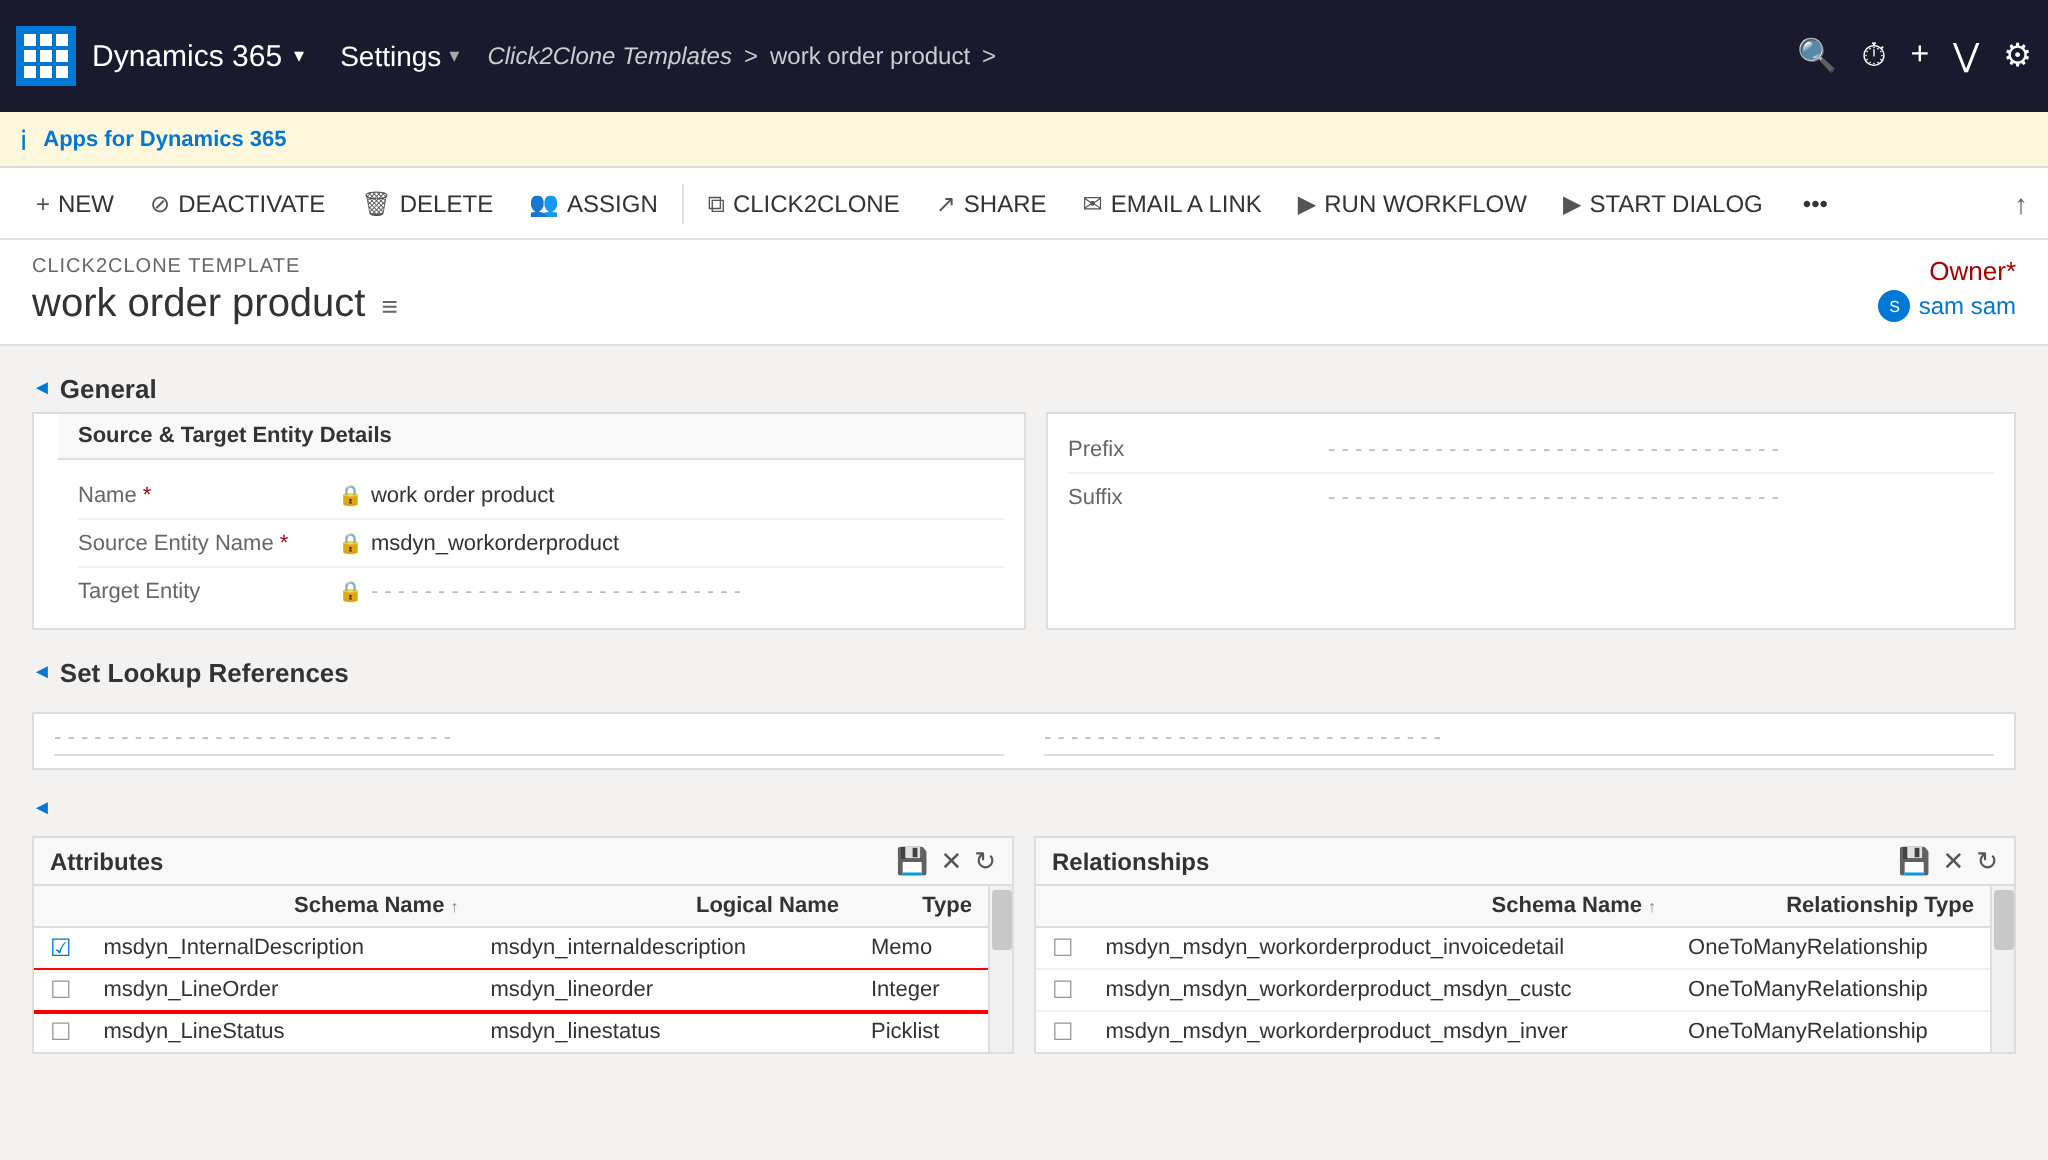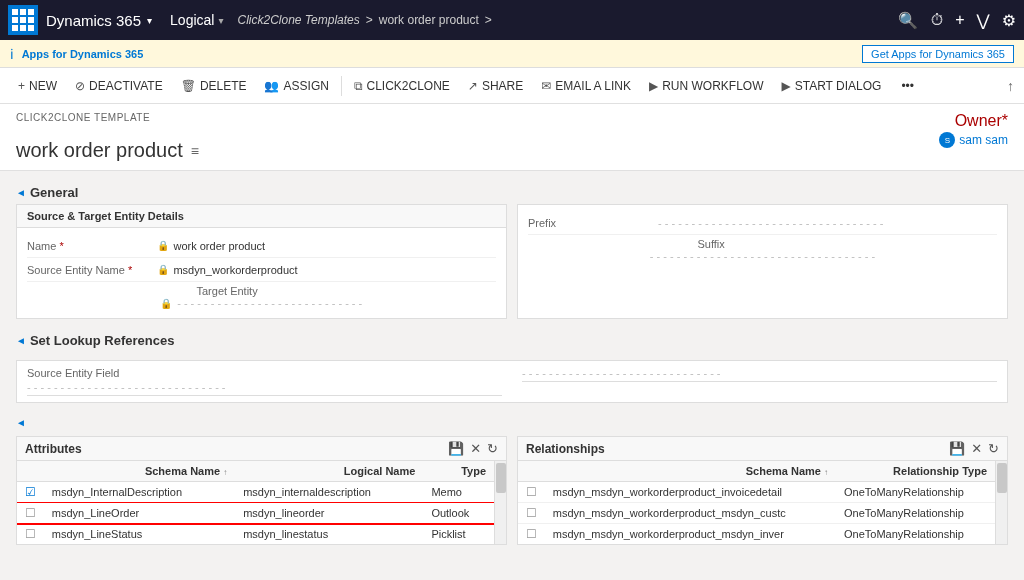--- a/index.html
+++ b/index.html
@@ -3,21 +3,21 @@
   <meta charset="utf-8">
   <style>
     * { box-sizing: border-box; margin: 0; padding: 0; }
     body { font-family: 'Segoe UI', Arial, sans-serif; font-size: 12px; background: #f3f2f1; color: #333; width: 1024px; height: 580px; overflow: hidden; }
 
     
     .top-nav {
       background: #1a1a2e;
       display: flex;
       align-items: center;
-      height: 40px;
+      height: 56px;
       padding: 0 8px;
       gap: 4px;
     }
     .nav-waffle {
       background: #0078d4;
       width: 30px; height: 30px;
       display: flex; align-items: center; justify-content: center;
       cursor: pointer;
     }
     .waffle-grid { display: grid; grid-template-columns: repeat(3,6px); grid-template-rows: repeat(3,6px); gap: 2px; }
@@ -96,25 +96,25 @@
     
     .page-header {
       background: white;
       padding: 8px 16px 8px;
       border-bottom: 1px solid #e0e0e0;
       display: flex;
       align-items: flex-start;
       justify-content: space-between;
     }
     .page-header-left {}
-    .page-label { font-size: 10px; color: #666; text-transform: uppercase; letter-spacing: 0.5px; margin-bottom: 16px; }
+    .page-label { font-size: 10px; color: #666; text-transform: uppercase; letter-spacing: 0.5px; margin-bottom: 2px; }
     .page-title { font-size: 20px; font-weight: 400; color: #333; display: flex; align-items: center; gap: 8px; }
     .page-title-icon { font-size: 14px; color: #666; cursor: pointer; }
     .owner-box { text-align: right; }
-    .owner-label { font-size: 16px; color: #a00; margin-bottom: 2px; }
+    .owner-label { font-size: 13px; color: #a00; margin-bottom: 2px; }
     .owner-label::after { content: '*'; color: #a00; }
     .owner-value { display: flex; align-items: center; gap: 4px; color: #0078d4; font-size: 12px; }
     .owner-avatar { width: 16px; height: 16px; background: #0078d4; border-radius: 50%; display: flex; align-items: center; justify-content: center; color: white; font-size: 8px; }
 
     
     .main-content {
       background: #f3f2f1;
       padding: 8px 16px;
       overflow-y: auto;
       height: calc(580px - 40px - 28px - 36px - 60px);
@@ -147,21 +147,21 @@
       font-weight: 600;
       color: #333;
     }
     .card-body { padding: 6px 10px; }
     .field-row {
       display: flex; align-items: center;
       padding: 3px 0;
       border-bottom: 1px solid #f0f0f0;
       min-height: 24px;
     }
-    .field-row:last-child { border-bottom: none; flex-direction: column; }
+    .field-row:last-child { border-bottom: none; }
     .field-label {
       font-size: 11px; color: #666;
       width: 130px; flex-shrink: 0;
     }
     .field-required::after { content: ' *'; color: #a00; }
     .field-value {
       font-size: 11px; color: #333;
       display: flex; align-items: center; gap: 4px;
       flex: 1;
     }
@@ -240,42 +240,41 @@
       <div class="waffle-cell"></div>
         <div class="waffle-cell"></div>
         <div class="waffle-cell"></div>
     </div>
   </div>
   <div class="nav-brand">
     <span>Dynamics 365</span>
     <span class="nav-chevron">▾</span>
   </div>
   <div class="nav-settings">
-    <span>Logical</span>
+    <span>Settings</span>
     <span class="nav-chevron">▾</span>
   </div>
   <div class="nav-breadcrumb">
     <a href="#">Click2Clone Templates</a>
     <span>&gt;</span>
     <span>work order product</span>
     <span>&gt;</span>
   </div>
   <div class="nav-icons">
     <span class="nav-icon">🔍</span>
     <span class="nav-icon">⏱</span>
     <span class="nav-icon">+</span>
     <span class="nav-icon">⋁</span>
     <span class="nav-icon">⚙</span>
   </div>
 </div>
 
 <div class="info-bar">
   <span class="info-icon">ℹ</span>
   <a href="#" class="info-link">Apps for Dynamics 365</a>
-  <button class="info-btn">Get Apps for Dynamics 365</button>
 </div>
 
 <div class="command-bar">
   <button class="cmd-btn">
     <span class="cmd-icon">+</span>
     <span>NEW</span>
   </button>
   <button class="cmd-btn">
     <span class="cmd-icon">⊘</span>
     <span>DEACTIVATE</span>
@@ -334,21 +333,21 @@
 
 <div class="main-content">
 
   <div class="section-header">
     <span class="section-arrow">◄</span>
     <span>General</span>
   </div>
 
   <div class="cards-row">
 
-    <div class="card" style="max-width: 510px;">
+    <div class="card" style="max-width: 510px; padding-left: 12px;">
       <div class="card-header">Source &amp; Target Entity Details</div>
       <div class="card-body">
         <div class="field-row">
           <div class="field-label field-required">Name</div>
           <div class="field-value">
             <span class="field-lock">🔒</span>
             <span>work order product</span>
           </div>
         </div>
         <div class="field-row">
@@ -386,21 +385,20 @@
     </div>
   </div>
 
   <div class="section-header lookup-section">
     <span class="section-arrow">◄</span>
     <span>Set Lookup References</span>
   </div>
 
   <div class="lookup-fields">
     <div class="lookup-field">
-      <div class="lookup-label">Source Entity Field</div>
       <div class="lookup-value">- - - - - - - - - - - - - - - - - - - - - - - - - - - - - -</div>
     </div>
     <div class="lookup-field">
       <div class="lookup-value">- - - - - - - - - - - - - - - - - - - - - - - - - - - - - -</div>
     </div>
   </div>
 
   <div class="section-header attrs-section" style="margin-top:8px;">
     <span class="section-arrow">◄</span>
   </div>
@@ -431,21 +429,21 @@
               <tr class="row-checked">
                 <td class="checkbox-cell"><span class="checked-box">☑</span></td>
                 <td>msdyn_InternalDescription</td>
                 <td>msdyn_internaldescription</td>
                 <td>Memo</td>
               </tr>
               <tr style="outline: 1px solid red;">
                 <td class="checkbox-cell"><span class="unchecked-box">☐</span></td>
                 <td>msdyn_LineOrder</td>
                 <td>msdyn_lineorder</td>
-                <td>Outlook</td>
+                <td>Integer</td>
               </tr>
               <tr style="outline: 1px solid red;">
                 <td class="checkbox-cell"><span class="unchecked-box">☐</span></td>
                 <td>msdyn_LineStatus</td>
                 <td>msdyn_linestatus</td>
                 <td>Picklist</td>
               </tr>
             </tbody>
           </table>
         </div>

